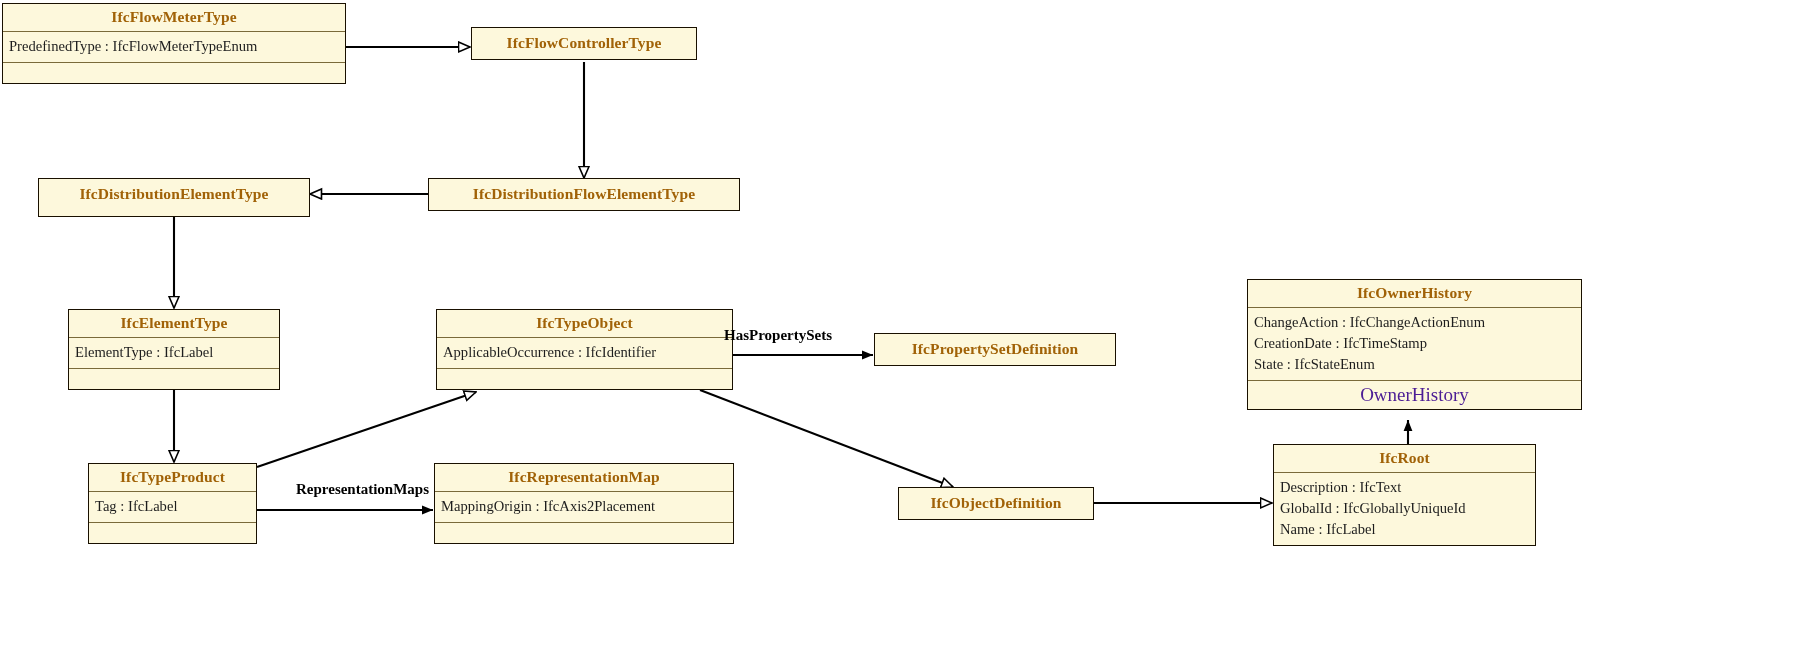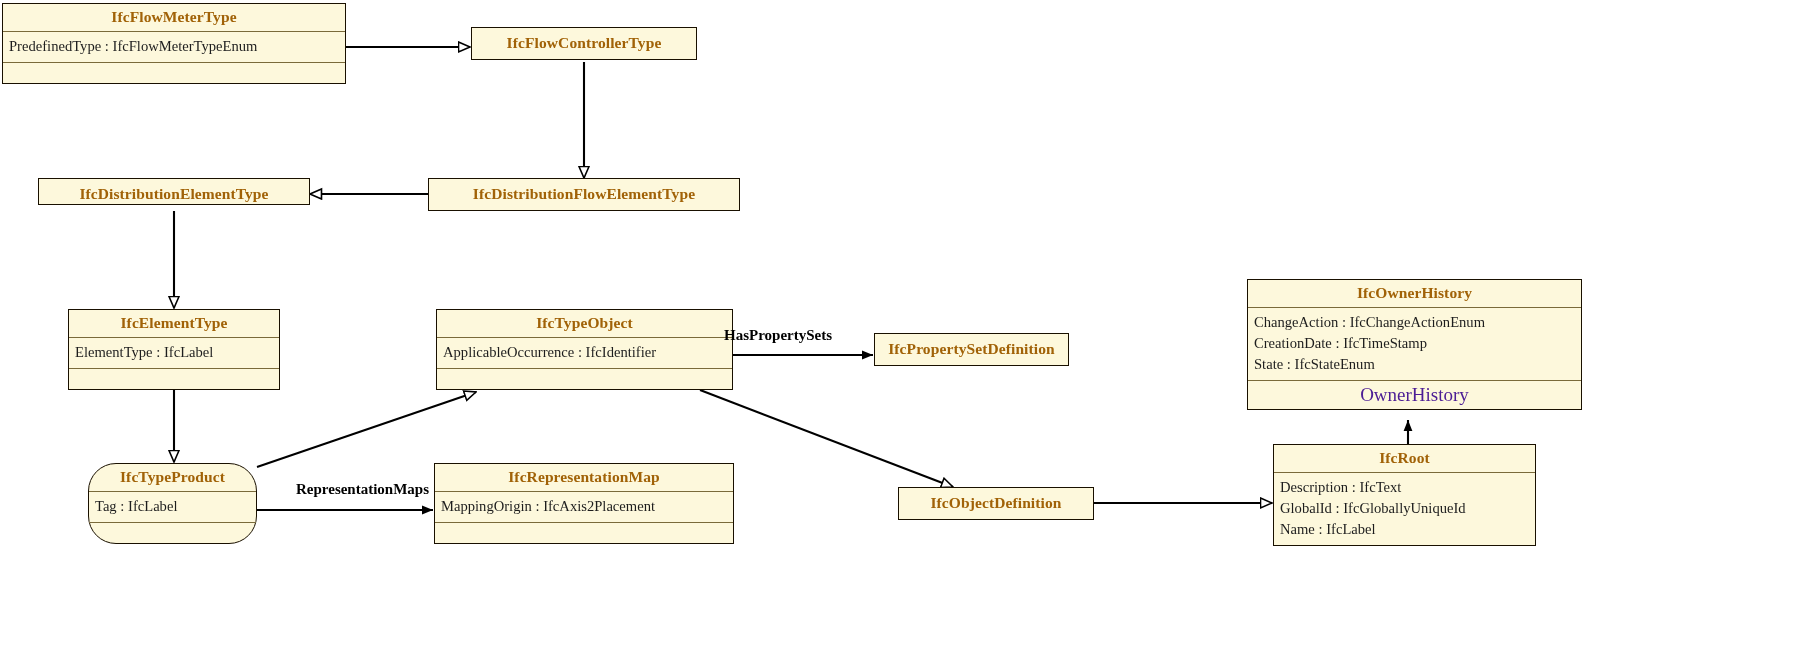--- a/index.html
+++ b/index.html
@@ -147,21 +147,21 @@
     </div>
     <div class="uml-sep"></div>
     <div class="uml-ops"></div>
   </div>
 
   <div class="uml-class" style="left:471px; top:27px; width:226px;">
     <div class="uml-name" style="padding-top:6px; padding-bottom:7px;">IfcFlowControllerType</div>
   </div>
 
   <div class="uml-class" style="left:38px; top:178px; width:272px;">
-    <div class="uml-name" style="padding-top:6px; padding-bottom:1px;">IfcDistributionElementType</div>
+    <div class="uml-name" style="padding-top:6px; padding-bottom:13px;">IfcDistributionElementType</div>
   </div>
 
   <div class="uml-class" style="left:428px; top:178px; width:312px;">
     <div class="uml-name" style="padding-top:6px; padding-bottom:7px;">IfcDistributionFlowElementType</div>
   </div>
 
   <div class="uml-class" style="left:68px; top:309px; width:212px;">
     <div class="uml-name">IfcElementType</div>
     <div class="uml-sep"></div>
     <div class="uml-attrs">
@@ -174,21 +174,21 @@
   <div class="uml-class" style="left:436px; top:309px; width:297px;">
     <div class="uml-name">IfcTypeObject</div>
     <div class="uml-sep"></div>
     <div class="uml-attrs">
       <div>ApplicableOccurrence : IfcIdentifier</div>
     </div>
     <div class="uml-sep"></div>
     <div class="uml-ops"></div>
   </div>
 
-  <div class="uml-class" style="left:874px; top:333px; width:195px;">
+  <div class="uml-class" style="left:874px; top:333px; width:242px;">
     <div class="uml-name" style="padding-top:6px; padding-bottom:7px;">IfcPropertySetDefinition</div>
   </div>
 
   <div class="uml-class" style="left:1247px; top:279px; width:335px;">
     <div class="uml-name">IfcOwnerHistory</div>
     <div class="uml-sep"></div>
     <div class="uml-attrs">
       <div>ChangeAction : IfcChangeActionEnum</div>
       <div>CreationDate : IfcTimeStamp</div>
       <div>State : IfcStateEnum</div>
@@ -200,21 +200,21 @@
   <div class="uml-class" style="left:1273px; top:444px; width:263px;">
     <div class="uml-name">IfcRoot</div>
     <div class="uml-sep"></div>
     <div class="uml-attrs">
       <div>Description : IfcText</div>
       <div>GlobalId : IfcGloballyUniqueId</div>
       <div>Name : IfcLabel</div>
     </div>
   </div>
 
-  <div class="uml-class" style="left:88px; top:463px; width:169px;border-radius:28px;">
+  <div class="uml-class" style="left:88px; top:463px; width:169px;">
     <div class="uml-name">IfcTypeProduct</div>
     <div class="uml-sep"></div>
     <div class="uml-attrs">
       <div>Tag : IfcLabel</div>
     </div>
     <div class="uml-sep"></div>
     <div class="uml-ops"></div>
   </div>
 
   <div class="uml-class" style="left:434px; top:463px; width:300px;">

